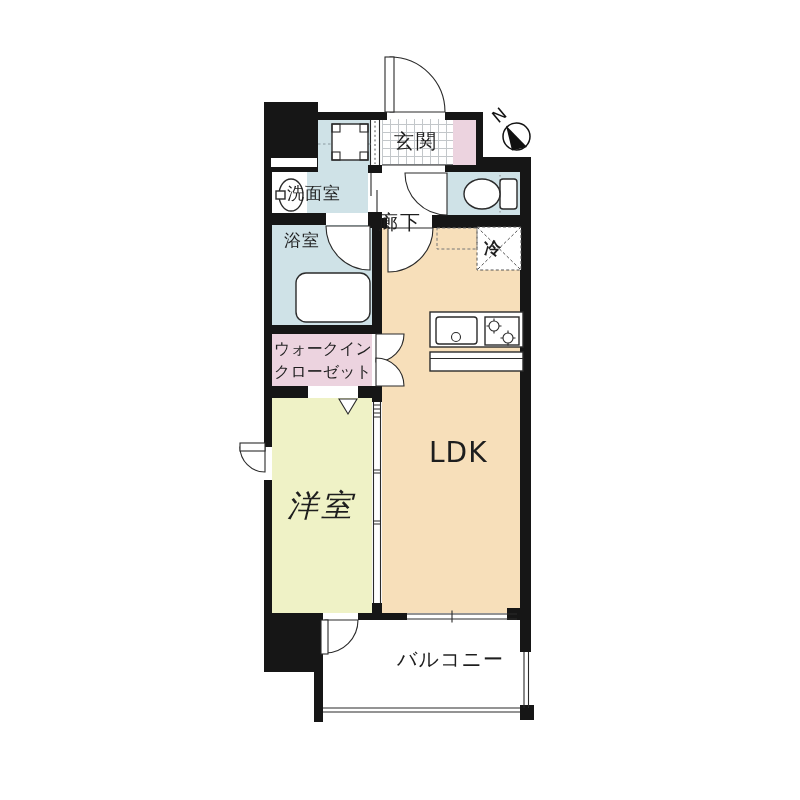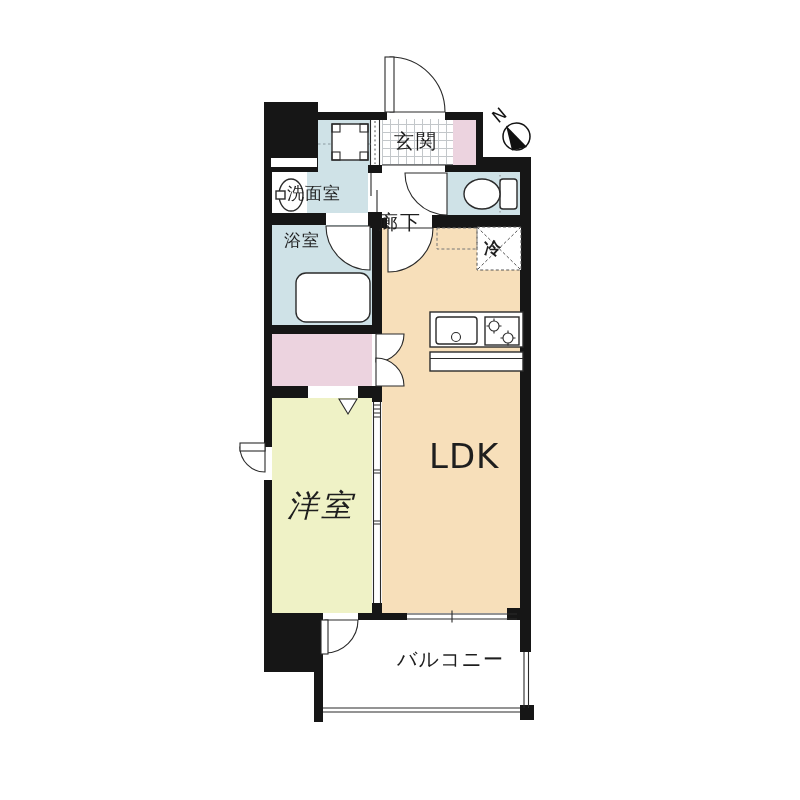--- a/index.html
+++ b/index.html
@@ -163,17 +163,21 @@
       <polygon points="506,125.5 527,147 512,150.5" fill="#111"></polygon>
       <text x="492" y="121" transform="rotate(-40 499 114)" font-size="17" font-weight="500" fill="#111" font-family="DejaVu Sans, sans-serif">N</text>
     </g>
   </svg>
 
   <div class="label" style="left:394px;top:130px;font-size:20px;letter-spacing:2px;">玄関</div>
   <div class="label" style="left:287px;top:184px;font-size:17px;letter-spacing:1px;">洗面室</div>
   <div class="label" style="left:378px;top:183px;font-size:20px;letter-spacing:2px;margin-top:28px;">廊下</div>
   <div class="label" style="left:284px;top:231px;font-size:17px;letter-spacing:1px;">浴室</div>
   <div class="label" style="left:484px;top:239px;font-size:17px;font-weight:600;">冷</div>
-  <div class="label" style="left:429px;top:438px;font-size:34px;letter-spacing:1px;">LDK</div>
+  <div class="label" style="left:274px;top:337px;font-size:16px;line-height:23px;">
+    <div>ウォークイン</div>
+    <div>クローゼット</div>
+  </div>
+  <div class="label" style="left:429px;top:438px;font-size:28px;letter-spacing:1px;">LDK</div>
   <div class="label" style="left:287px;top:488px;font-size:31px;letter-spacing:3px;font-style:italic;">洋室</div>
   <div class="label" style="left:397px;top:648px;font-size:20px;letter-spacing:1px;">バルコニー</div>
 
 </div>
 
 </body></html>

